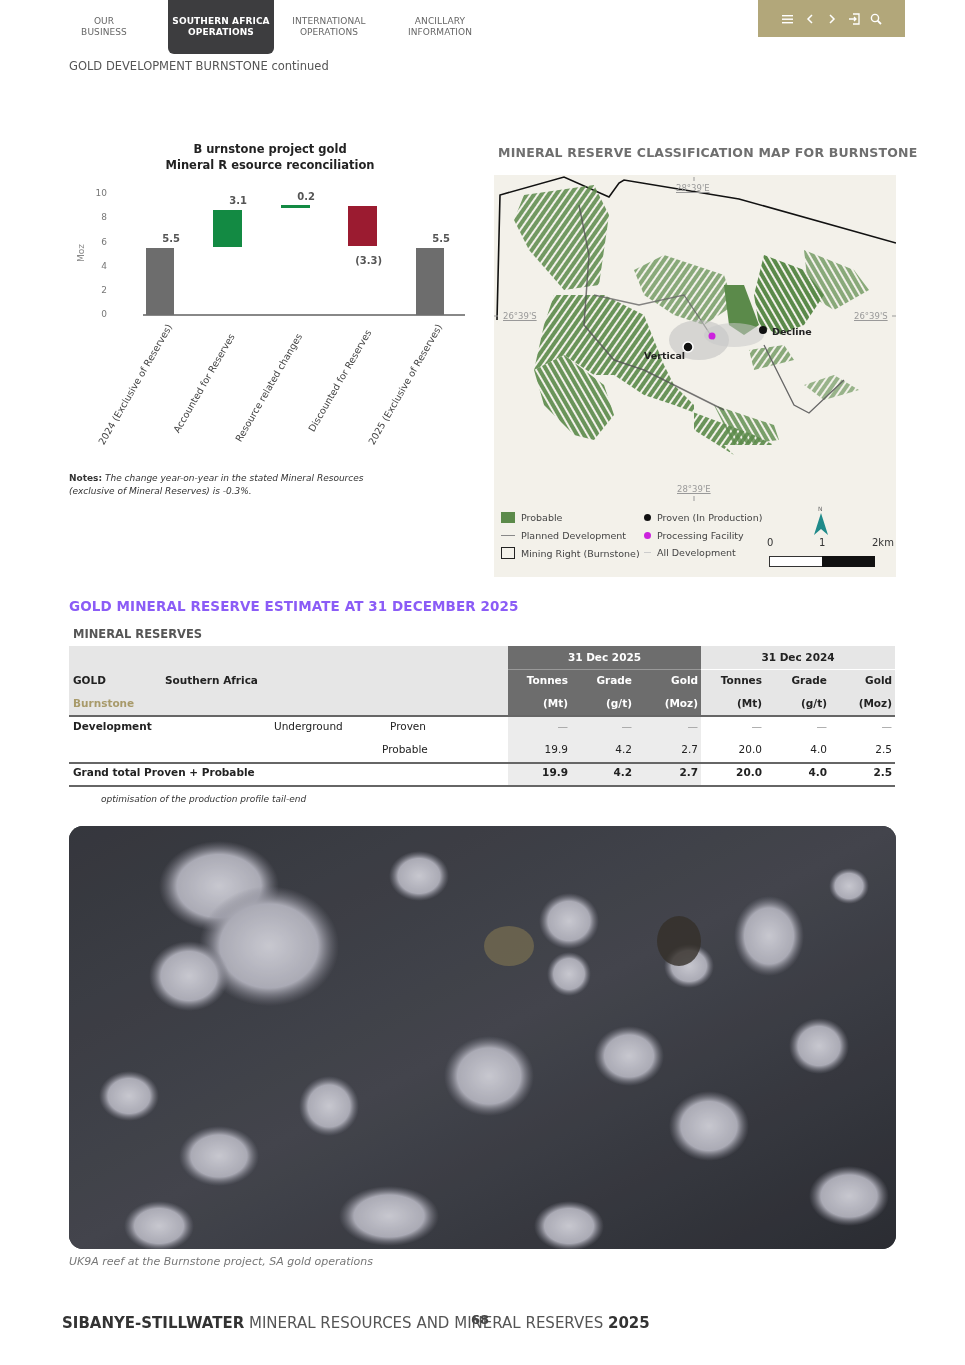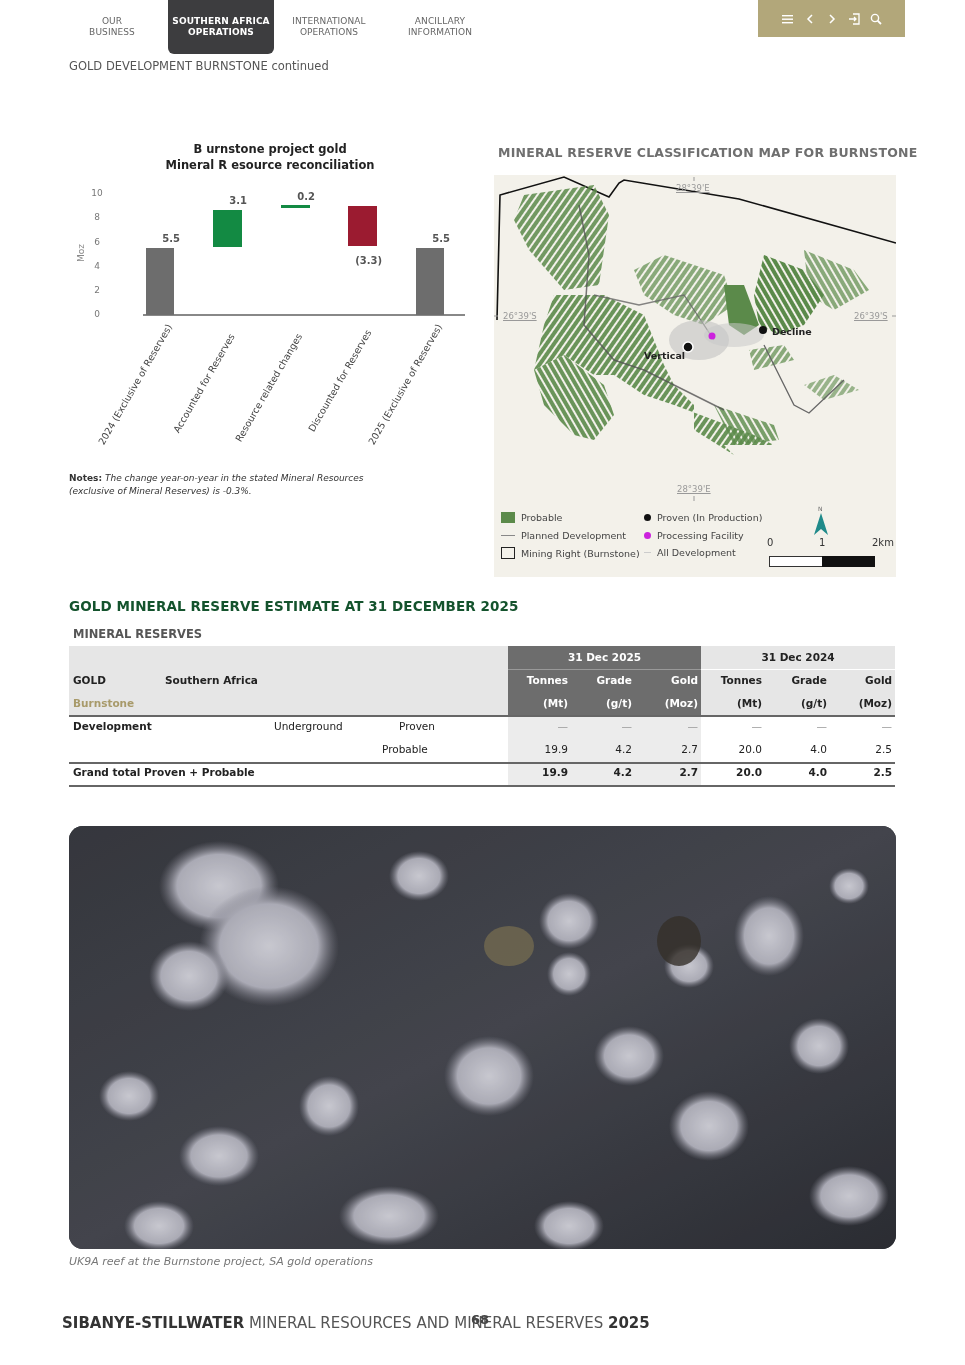--- a/index.html
+++ b/index.html
@@ -8,37 +8,37 @@
 
   
   .nav-item { position:absolute; top:0; height:54px; display:flex; align-items:center; justify-content:center; text-align:center; font-size:9px; line-height:11.5px; color:#666; text-transform:uppercase; letter-spacing:0.1px; }
   .nav-item.active { background:#3d3d3f; color:#fff; font-weight:bold; border-radius:0 0 6px 6px; }
   .toolbar { position:absolute; left:758px; top:0; width:147px; height:37px; background:#b2a77a; display:flex; align-items:center; justify-content:center; gap:10px; }
   .toolbar .tb { color:#fff; font-size:12px; width:12px; height:14px; display:flex; align-items:center; justify-content:center; cursor:pointer; }
   .breadcrumb { left:69px; top:59px; font-size:11.5px; color:#555; }
 
   
   .chart-title { left:140px; top:141px; width:260px; text-align:center; font-size:11.5px; font-weight:bold; color:#222; line-height:16px; }
-  .ytick { position:absolute; width:20px; text-align:center; font-size:9px; color:#777; }
+  .ytick { position:absolute; width:20px; text-align:right; font-size:9px; color:#777; }
   .ylabel { left:72px; top:248px; font-size:9px; color:#888; transform:rotate(-90deg); transform-origin:center; }
   .axis-line { left:143px; top:314px; width:322px; height:2px; background:#888; }
   .bar { position:absolute; }
   .bar-label { position:absolute; font-size:10px; font-weight:bold; color:#555; text-align:right; width:40px; }
   .xcat { position:absolute; font-size:9.5px; color:#444; transform-origin:left top; transform:rotate(-60deg); white-space:nowrap; }
   .chart-note { left:69px; top:472px; width:330px; font-size:9px; color:#333; line-height:12.5px; }
   .chart-note i { font-style:italic; }
 
   
   .map-title { left:498px; top:145px; font-size:12.5px; font-weight:bold; color:#6f6f6f; letter-spacing:0.2px; }
   .map { left:494px; top:175px; width:402px; height:402px; background:#f3f1ea; overflow:hidden; }
   .map-coord { position:absolute; font-size:8.5px; color:#999;text-decoration:underline; }
   .legend-item { position:absolute; font-size:9.5px; color:#444; display:flex; align-items:center; gap:6px; white-space:nowrap; }
 
   
-  .sec-title { left:69px; top:598px; font-size:13.5px; font-weight:bold; color:#14532d; letter-spacing:0.1px; }
+  .sec-title { left:69px; top:598px; font-size:13.5px; font-weight:bold; color:#8b5cf6; letter-spacing:0.1px; }
   .sub-title { left:73px; top:627px; font-size:11.5px; font-weight:bold; color:#555; }
 
   
   .tbl { left:69px; top:646px; width:826px; }
   .cell { position:absolute; font-size:10.5px; color:#222; white-space:nowrap; }
   .hdr-bg { position:absolute; background:#e6e6e6; }
   .hdr-dark { position:absolute; background:#6d6d6d; }
   .num { text-align:right; }
   .hline { position:absolute; height:1.5px; background:#666; }
   .table-note { left:69px; top:791px; width:826px; font-size:9px; color:#333; line-height:16px; }
@@ -46,21 +46,21 @@
   
   .photo { left:69px; top:826px; width:827px; height:423px; border-radius:14px; overflow:hidden; background:#2b2d31; }
   .caption { left:69px; top:1255px; font-size:11px; font-style:italic; color:#777; }
   .footer { left:62px; top:1314px; font-size:15px; color:#555; }
   .footer b { color:#333; }
   .page-num { left:471px; top:1312px; font-size:13px; font-weight:bold; color:#444; }
 </style>
 </head>
 <body>
 
-<div class="nav-item" style="left:72px;width:80px;text-align:center;">
+<div class="nav-item" style="left:64px;width:80px;text-align:center;">
   <span><span>OUR</span><br><span>BUSINESS</span></span>
 </div>
 <div class="nav-item active" style="left:168px;width:106px;">
   <span><span>SOUTHERN AFRICA</span><br><span>OPERATIONS</span></span>
 </div>
 <div class="nav-item" style="left:282px;width:94px;">
   <span><span>INTERNATIONAL</span><br><span>OPERATIONS</span></span>
 </div>
 <div class="nav-item" style="left:394px;width:92px;text-align:center;">
   <span><span>ANCILLARY</span><br><span>INFORMATION</span></span>
@@ -253,21 +253,21 @@
   <div class="cell num" style="left:568px;top:51px;width:61px;color:#fff;font-weight:bold;">(Moz)</div>
   <div class="cell num" style="left:632px;top:51px;width:61px;font-weight:bold;">(Mt)</div>
   <div class="cell num" style="left:697px;top:51px;width:61px;font-weight:bold;">(g/t)</div>
   <div class="cell num" style="left:762px;top:51px;width:61px;font-weight:bold;">(Moz)</div>
 
   <div class="hline" style="left:0;top:69px;width:826px;"></div>
 
   <div>
     <div class="cell" style="left:4px;top:74px;font-weight:bold;">Development</div>
     <div class="cell" style="left:205px;top:74px;">Underground</div>
-    <div class="cell" style="left:330px;top:74px;">Proven</div>
+    <div class="cell" style="left:321px;top:74px;">Proven</div>
     <div class="cell num" style="left:439px;top:74px;width:60px;color:#999;">—</div>
     <div class="cell num" style="left:503px;top:74px;width:60px;color:#999;">—</div>
     <div class="cell num" style="left:568px;top:74px;width:61px;color:#999;">—</div>
     <div class="cell num" style="left:632px;top:74px;width:61px;color:#999;">—</div>
     <div class="cell num" style="left:697px;top:74px;width:61px;color:#999;">—</div>
     <div class="cell num" style="left:762px;top:74px;width:61px;color:#999;">—</div>
   </div>
 
   <div>
     <div class="cell" style="left:313px;top:97px;">Probable</div>
@@ -288,20 +288,21 @@
     <div class="cell num" style="left:568px;top:120px;width:61px;font-weight:bold;">2.7</div>
     <div class="cell num" style="left:632px;top:120px;width:61px;font-weight:bold;">20.0</div>
     <div class="cell num" style="left:697px;top:120px;width:61px;font-weight:bold;">4.0</div>
     <div class="cell num" style="left:762px;top:120px;width:61px;font-weight:bold;">2.5</div>
   </div>
 
   <div class="hline" style="left:0;top:139px;width:826px;"></div>
 </div>
 
 <div class="abs table-note">
+  <div style="padding-left:32px;"><i>optimisation of the production profile tail-end</i></div>
 </div>
 
 <div class="abs photo">
   <svg width="827" height="423" viewBox="0 0 827 423">
     <defs>
       <radialGradient id="rk" cx="50%" cy="50%" r="50%">
         <stop offset="0%" stop-color="#e6e6ee"></stop>
         <stop offset="70%" stop-color="#c4c4cf"></stop>
         <stop offset="100%" stop-color="#8a8a96" stop-opacity="0"></stop>
       </radialGradient>

